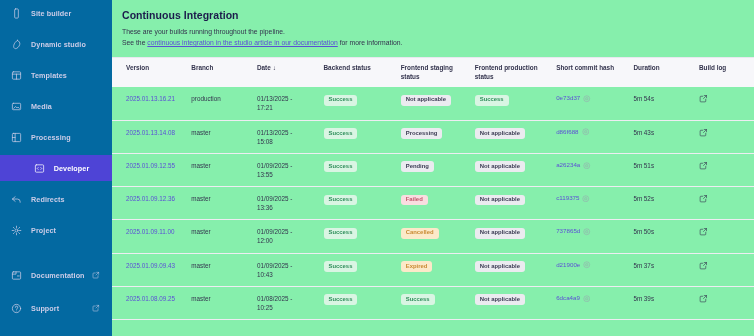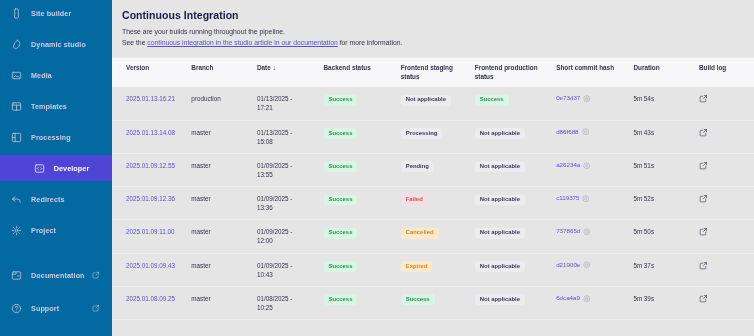--- a/index.html
+++ b/index.html
@@ -41,21 +41,21 @@
   .nav-spacer { flex: 1 1 auto; }
   .nav-bottom { padding-bottom: 8px; }
   .nav-bottom .nav-item { position: relative; padding-right: 10px; margin-bottom: 7px; }
   .ext { position: absolute; right: 12px; top: 50%; transform: translateY(-50%); width: 8px; height: 8px; }
   .ext svg { width: 8px; height: 8px; display: block; }
 
   
   .main {
     flex: 1 1 auto;
     height: 336px;
-    background: #e5e5e5;
+    background: #86efac;
     overflow: hidden;
     position: relative;
   }
   .page-head { padding: 9px 0 0 10px; }
   .page-title {
     font-size: 10.5px; font-weight: bold; color: #1b1b4b;
     letter-spacing: 0.05px; margin-bottom: 5px;
   }
   .page-sub { font-size: 6.8px; color: #33334d; line-height: 1.62; }
   .page-sub a { color: #5b4fd6; text-decoration: underline; }
@@ -143,34 +143,34 @@
           <span class="ico">
             <svg viewBox="0 0 24 24">
               <path d="M14 3c4 2 6 5 5 9-1 5-6 9-9 9-3 0-5-3-4-7 1-5 5-9 8-11z" stroke="currentColor" fill="none" stroke-width="1.6" stroke-linecap="round" stroke-linejoin="round"></path>
             </svg>
           </span>
           <span>Dynamic studio</span>
         </div>
         <div class="nav-item">
           <span class="ico">
             <svg viewBox="0 0 24 24">
+              <rect x="3" y="4" width="18" height="16" rx="2" stroke="currentColor" fill="none" stroke-width="1.6" stroke-linecap="round" stroke-linejoin="round"></rect>
+              <path d="M3 9h18M12 9v11" stroke="currentColor" fill="none" stroke-width="1.6" stroke-linecap="round" stroke-linejoin="round"></path>
+            </svg>
+          </span>
+          <span>Templates</span>
+        </div>
+        <div class="nav-item">
+          <span class="ico">
+            <svg viewBox="0 0 24 24">
               <rect x="3" y="5" width="18" height="14" rx="2" stroke="currentColor" fill="none" stroke-width="1.6" stroke-linecap="round" stroke-linejoin="round"></rect>
               <path d="M6 16l4-4 3 3 2-2 3 3" stroke="currentColor" fill="none" stroke-width="1.6" stroke-linecap="round" stroke-linejoin="round"></path>
             </svg>
           </span>
           <span>Media</span>
-        </div>
-        <div class="nav-item">
-          <span class="ico">
-            <svg viewBox="0 0 24 24">
-              <rect x="3" y="4" width="18" height="16" rx="2" stroke="currentColor" fill="none" stroke-width="1.6" stroke-linecap="round" stroke-linejoin="round"></rect>
-              <path d="M3 9h18M12 9v11" stroke="currentColor" fill="none" stroke-width="1.6" stroke-linecap="round" stroke-linejoin="round"></path>
-            </svg>
-          </span>
-          <span>Templates</span>
         </div>
         <div class="nav-item">
           <span class="ico">
             <svg viewBox="0 0 24 24">
               <rect x="3" y="3" width="18" height="18" rx="2" stroke="currentColor" fill="none" stroke-width="1.6" stroke-linecap="round" stroke-linejoin="round"></rect>
               <path d="M9 3v18M3 12h6" stroke="currentColor" fill="none" stroke-width="1.6" stroke-linecap="round" stroke-linejoin="round"></path>
             </svg>
           </span>
           <span>Processing</span>
         </div>

